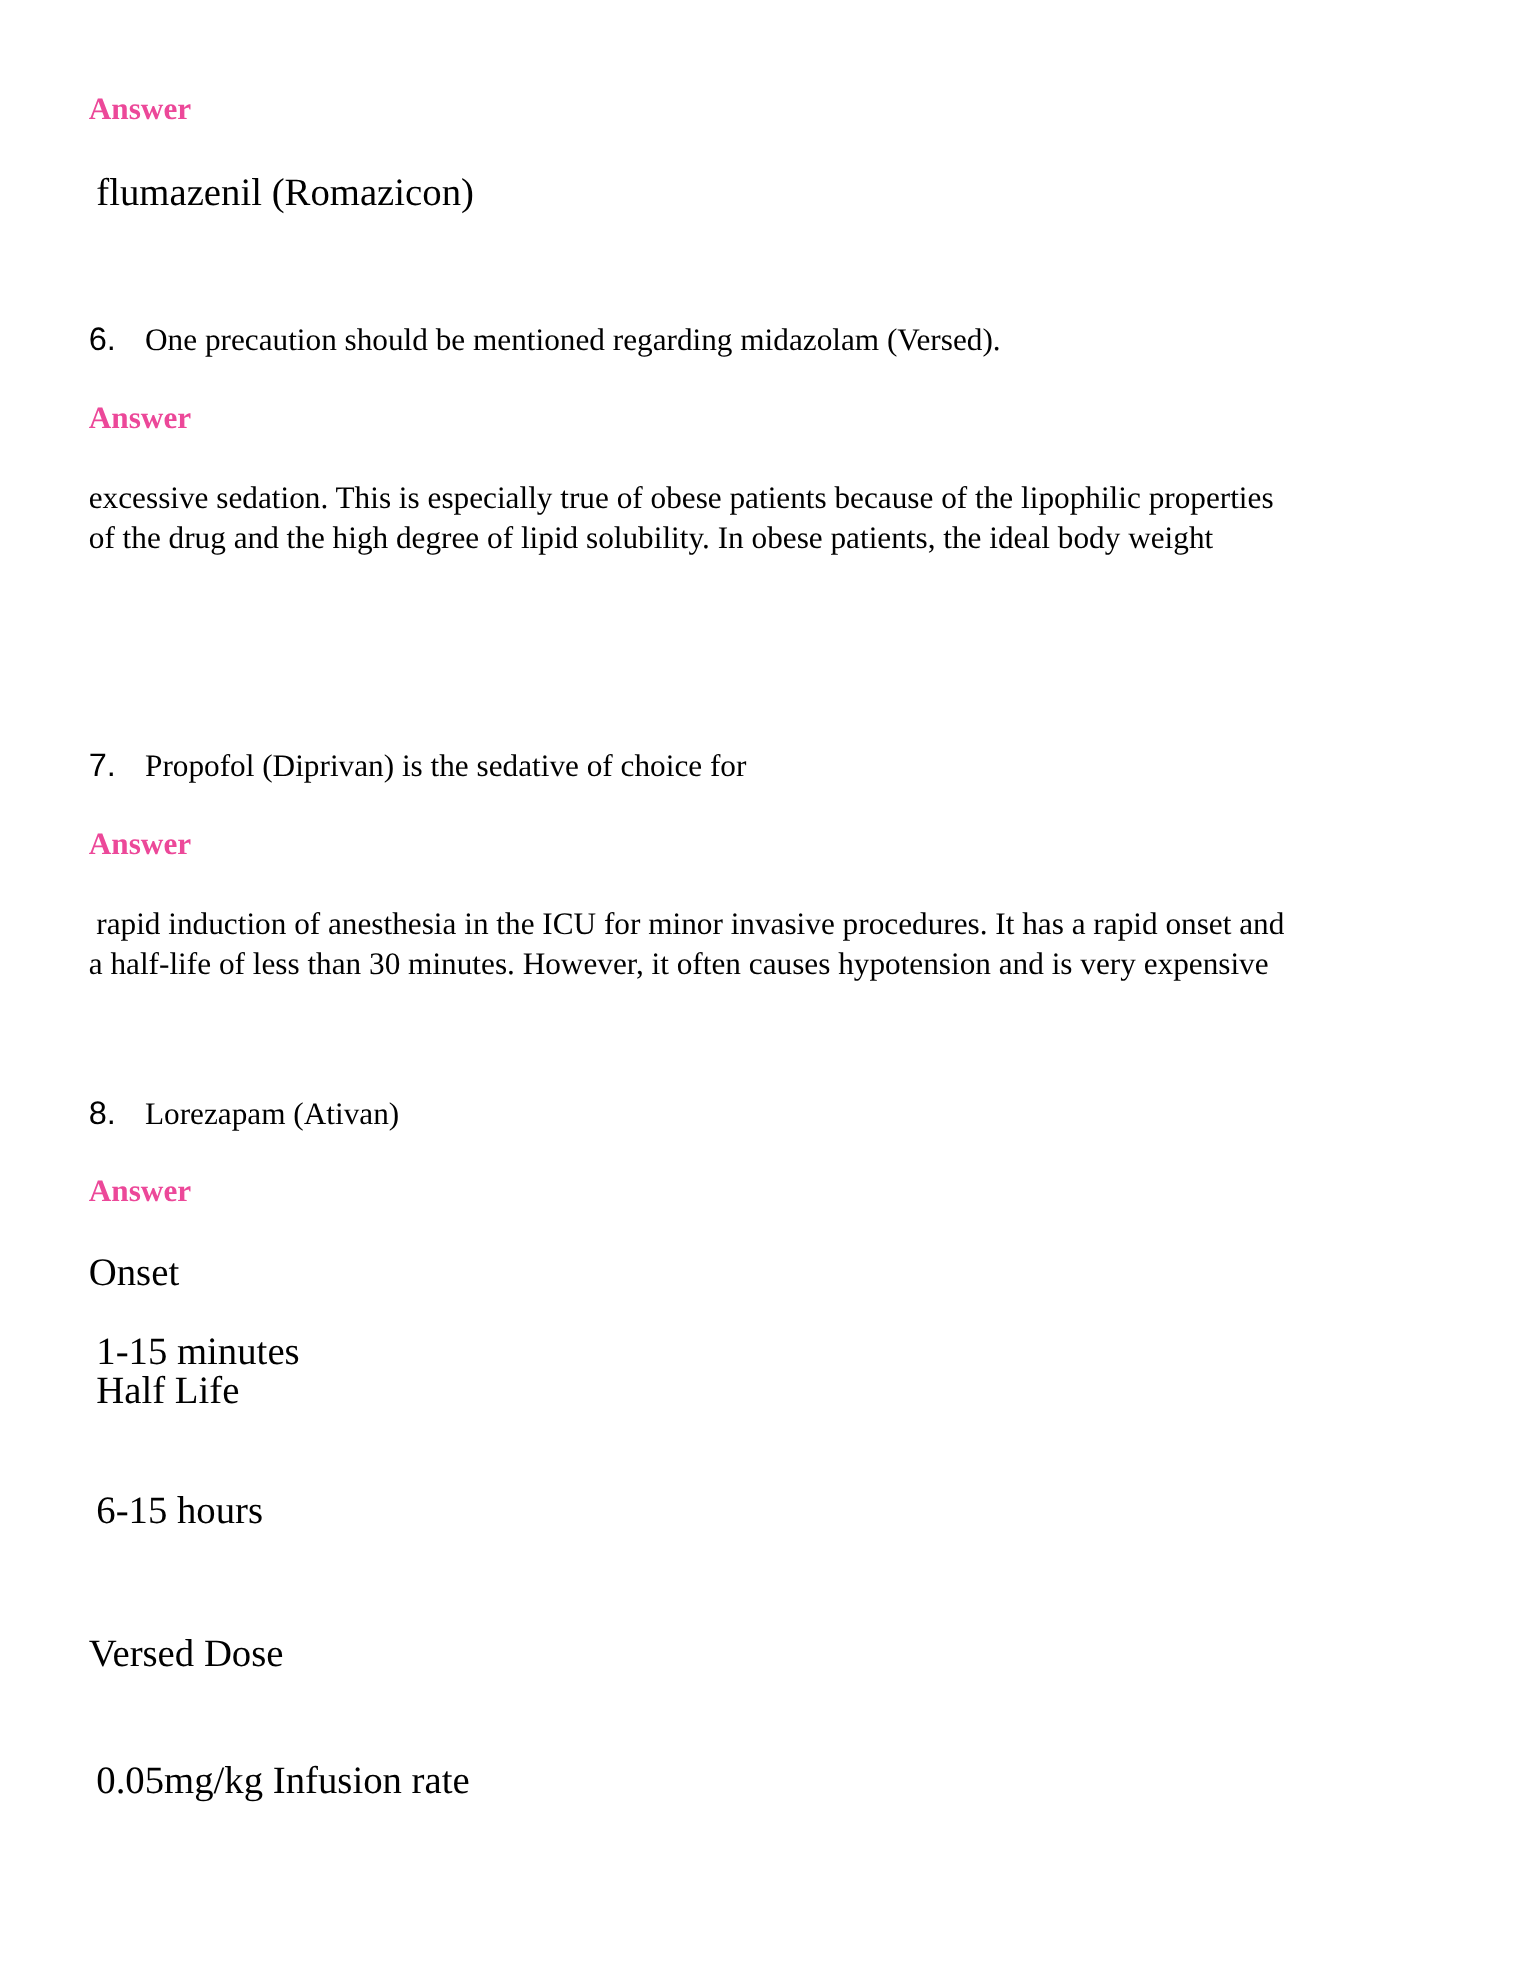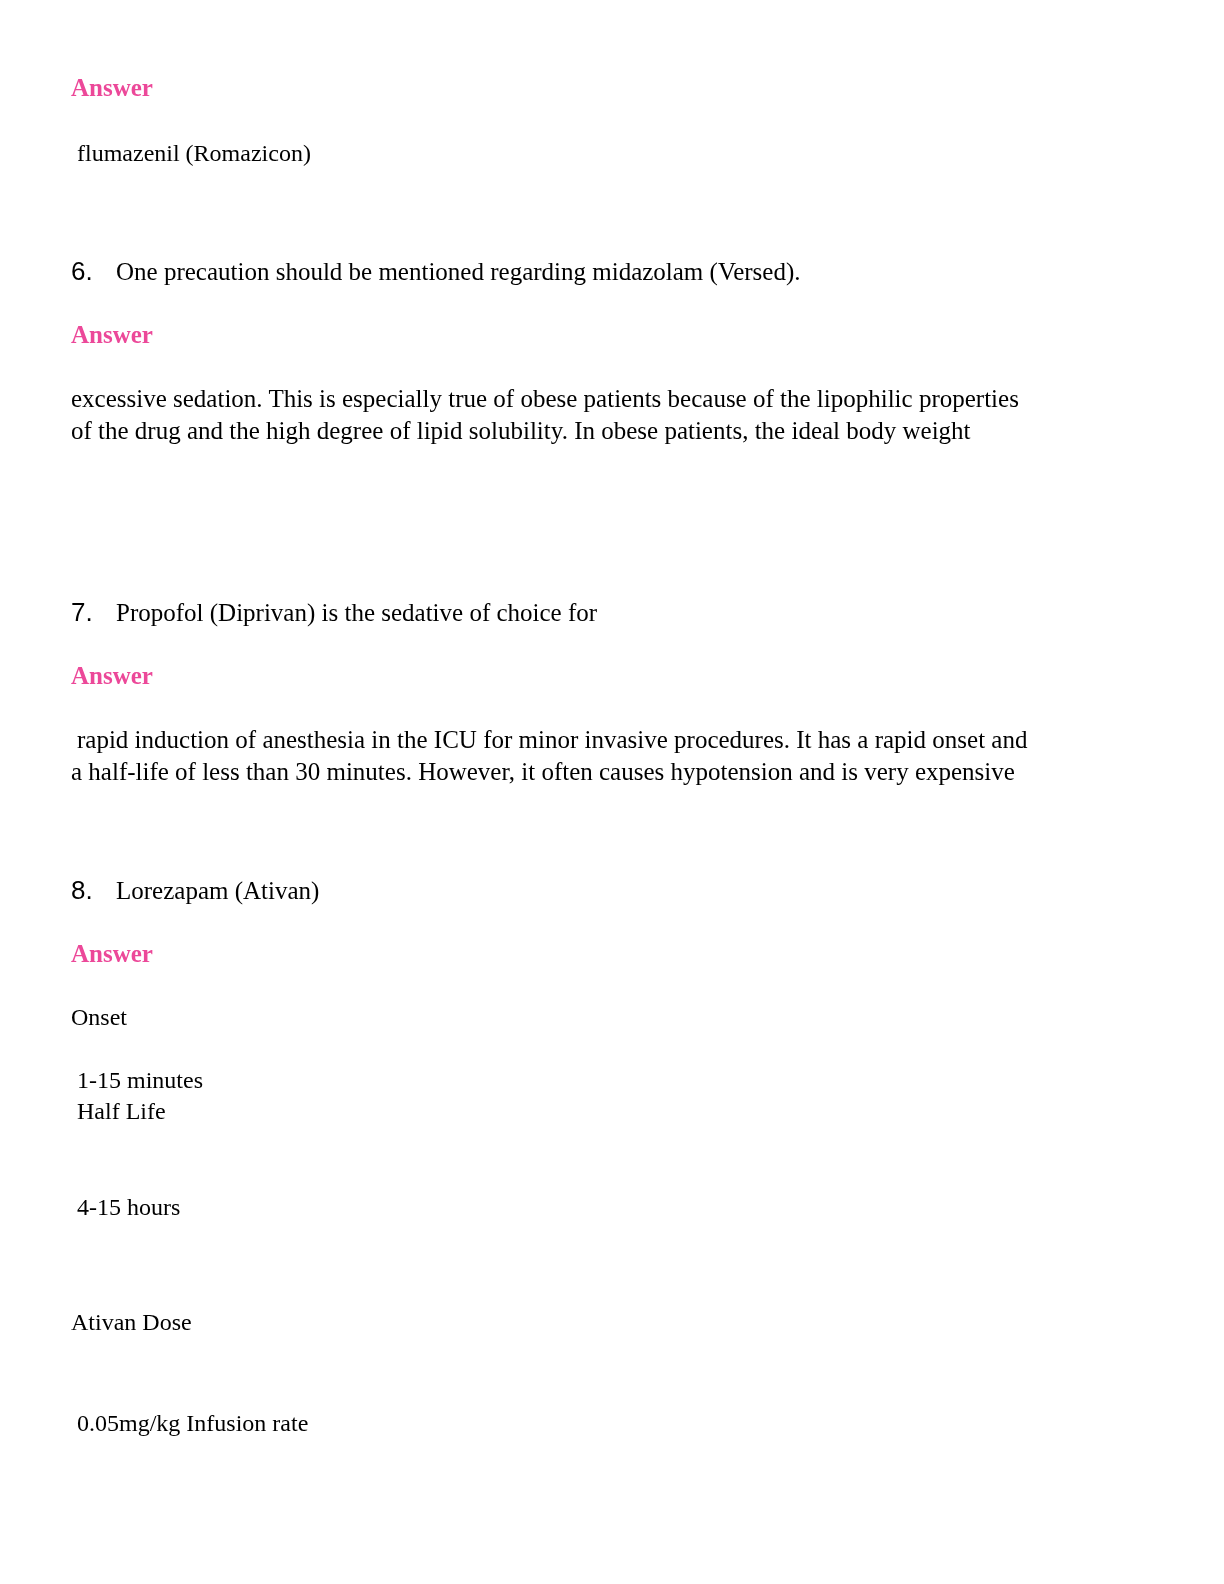--- a/index.html
+++ b/index.html
@@ -14,21 +14,21 @@
     .abs { position: absolute; white-space: nowrap; }
     .answer-label {
       font-family: "Liberation Serif", serif;
       font-weight: bold;
       color: #ec4899;
       font-size: 25px;
       line-height: 30px;
       left: 71px;
     }
     .body-text {
-      font-size: 24px;
+      font-size: 31px;
       line-height: 31.6px;
       left: 71px;
       text-align: center;
     }
     .q-line {
       left: 71px;
       font-size: 25px;
       line-height: 30px;
     }
     .q-num {
@@ -74,17 +74,17 @@
     <div>a half-life of less than 30 minutes. However, it often causes hypotension and is very expensive</div>
   </div>
 
   <div class="abs q-line" style="top:875px;">
     <span class="q-num">8.</span><span class="q-text">Lorezapam (Ativan)</span>
   </div>
   <div class="abs answer-label" style="top:939px;">Answer</div>
   <div class="abs body-text" style="top:1002px;">Onset</div>
   <div class="abs body-text indent" style="top:1065px;">1-15 minutes</div>
   <div class="abs body-text indent" style="top:1096px;">Half Life</div>
-  <div class="abs body-text indent" style="top:1192px;">4-15 hours</div>
-  <div class="abs body-text" style="top:1307px;">Ativan Dose</div>
+  <div class="abs body-text indent" style="top:1192px;">6-15 hours</div>
+  <div class="abs body-text" style="top:1307px;">Versed Dose</div>
   <div class="abs body-text indent" style="top:1408px;">0.05mg/kg Infusion rate</div>
 
 </div>
 
 </body></html>

